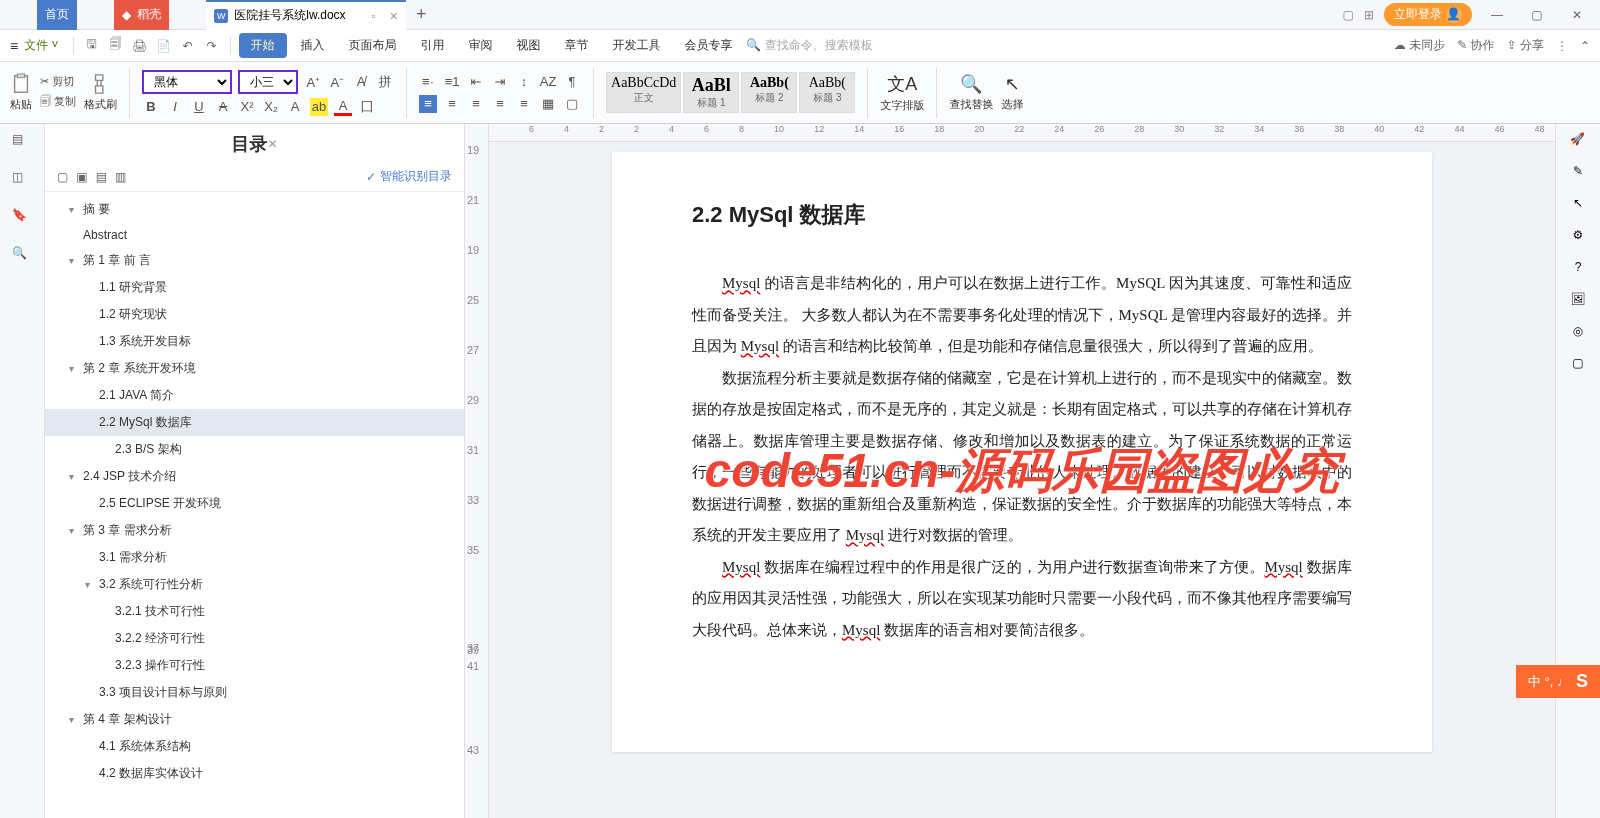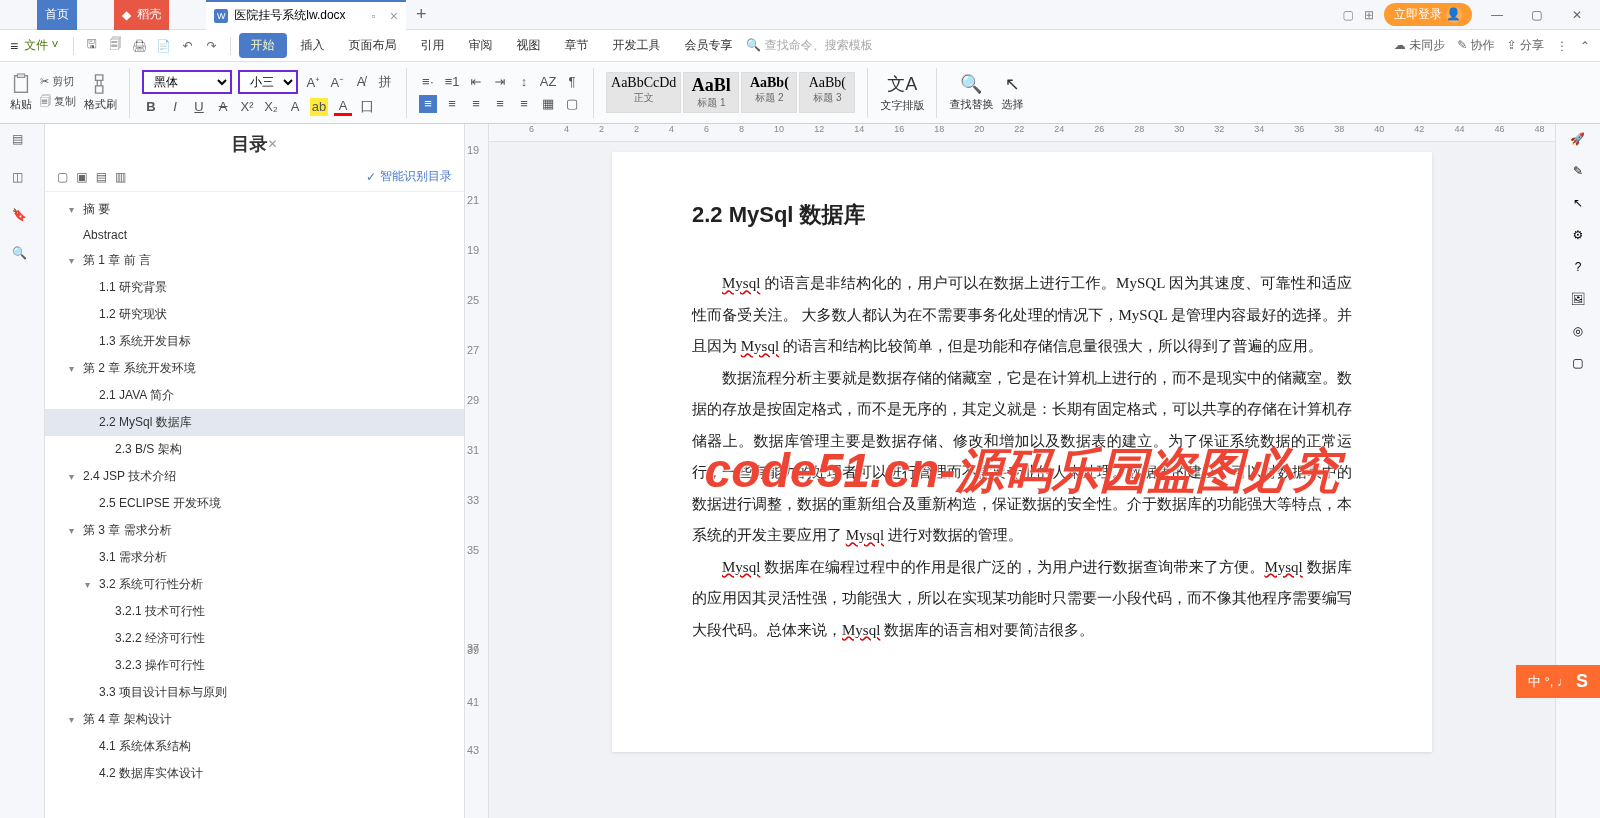--- a/index.html
+++ b/index.html
@@ -344,21 +344,21 @@
         <div class="rv-mark" style="top: 70px;">21</div>
         <div class="rv-mark" style="top: 120px;">19</div>
         <div class="rv-mark" style="top: 170px;">25</div>
         <div class="rv-mark" style="top: 220px;">27</div>
         <div class="rv-mark" style="top: 270px;">29</div>
         <div class="rv-mark" style="top: 320px;">31</div>
         <div class="rv-mark" style="top: 370px;">33</div>
         <div class="rv-mark" style="top: 420px;">35</div>
         <div class="rv-mark" style="top: 478px; margin-top: 40px;">37</div>
         <div class="rv-mark" style="top: 520px;">39</div>
-        <div class="rv-mark" style="top: 572px;">41</div>
+        <div class="rv-mark" style="top: 536px;">41</div>
         <div class="rv-mark" style="top: 620px;">43</div>
       </div>
   </div>
 
   <div class="doc-area">
     <div class="ruler-h" id="ruler-h">
         <span>6</span>
         <span>4</span>
         <span>2</span>
         <span>2</span>

